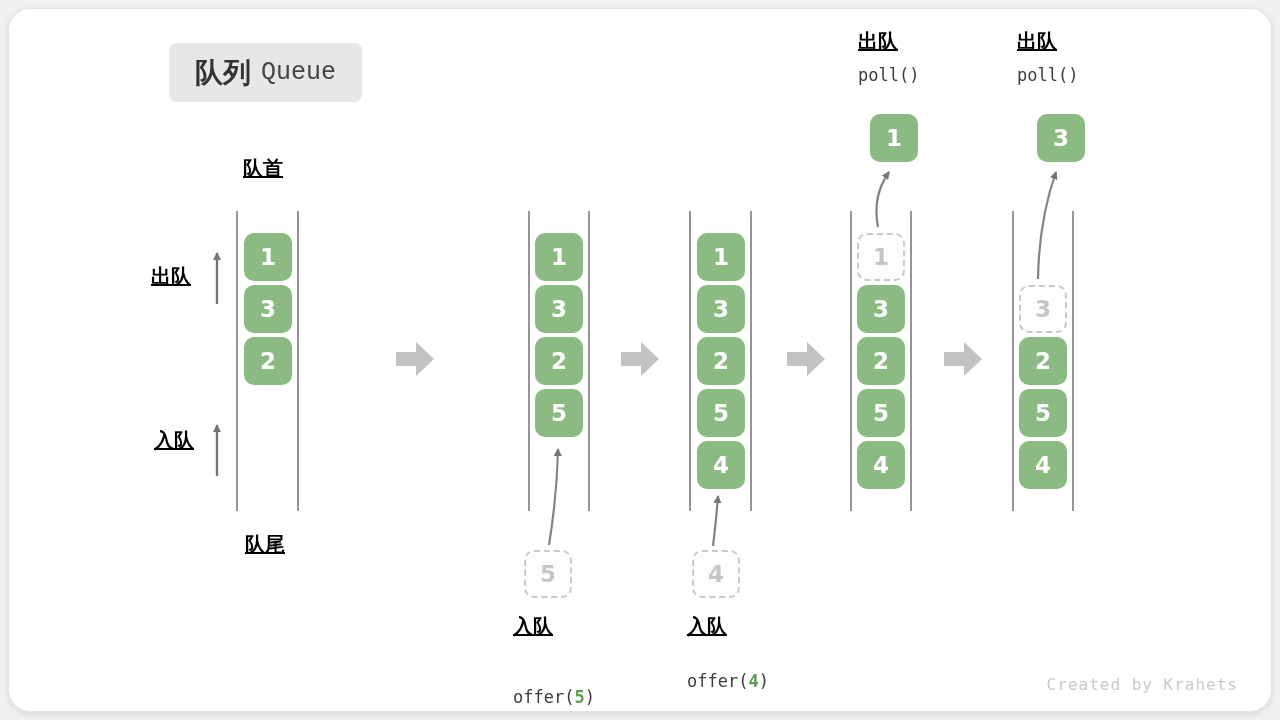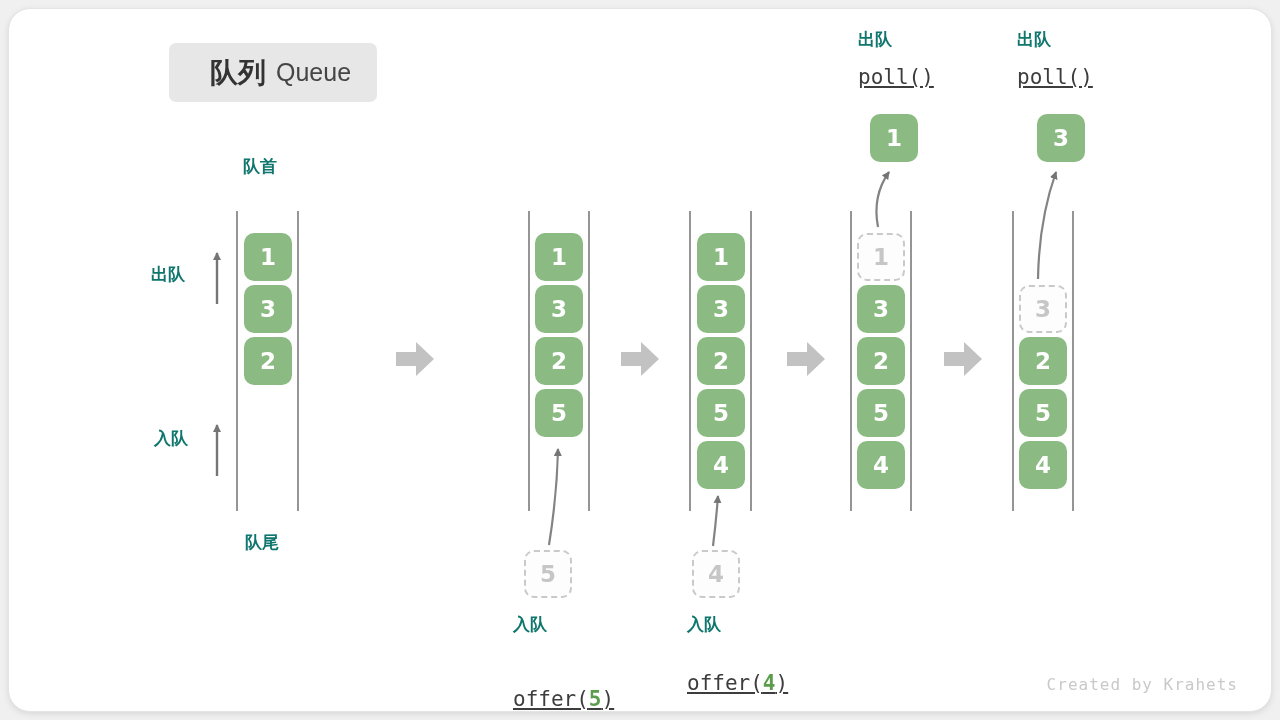--- a/index.html
+++ b/index.html
@@ -2,34 +2,34 @@
 <html><head>
 <meta charset="utf-8">
 <style>
   html,body{margin:0;padding:0;width:1280px;height:720px;overflow:hidden;background:#f0f0f0;}
   .stage{position:relative;width:1280px;height:720px;font-family:"DejaVu Sans","Liberation Sans",sans-serif;}
   .card{position:absolute;left:8px;top:8px;width:1262px;height:702px;background:#ffffff;
         border:1px solid #e4e4e4;border-radius:22px;box-shadow:0 2px 6px rgba(0,0,0,0.10);}
   .overlay{position:absolute;left:0;top:0;width:1280px;height:720px;pointer-events:none;}
 
   .badge{position:absolute;left:169px;top:43px;width:193px;height:59px;background:#e7e7e7;
-         border-radius:7px;display:flex;align-items:center;justify-content:center;gap:10px;padding-left:15px;}
+         border-radius:7px;display:flex;align-items:center;justify-content:center;gap:10px;}
   .badge-zh{font-size:28px;font-weight:700;color:#333333;}
-  .badge-en{font-size:25px;font-family:Liberation Sans, sans-serif;color:#454545;}
+  .badge-en{font-size:25px;font-family:Liberation Mono, monospace;color:#454545;}
 
-  .zh-label{position:absolute;font-size:17px;font-weight:700;color:#0f766e;white-space:nowrap;line-height:1.1;}
+  .zh-label{position:absolute;font-size:20px;font-weight:700;color:#000000;white-space:nowrap;line-height:1.1;text-decoration:underline;}
 
   .gbox{position:absolute;width:48px;height:48px;border-radius:10px;background:#8bbb82;color:#ffffff;
         font-size:23px;font-weight:700;display:flex;align-items:center;justify-content:center;}
   .dbox{position:absolute;width:48px;height:48px;box-sizing:border-box;border-radius:10px;
         border:2px dashed #c9c9c9;background:#fdfdfd;color:#c6c6c6;
         font-size:23px;font-weight:700;display:flex;align-items:center;justify-content:center;}
 
   .op-code{position:absolute;font-family:"DejaVu Sans Mono","Liberation Mono",monospace;
-           font-size:21px;color:#3d3d3d;white-space:nowrap;line-height:1.1;text-decoration:underline;}
+           font-size:17px;color:#3d3d3d;white-space:nowrap;line-height:1.1;}
   .op-code .arg{color:#5a9e4c;font-weight:700;}
 
   .watermark{position:absolute;top:675px;right:42px;font-family:"DejaVu Sans Mono","Liberation Mono",monospace;
              font-size:16px;color:#c9c9c9;letter-spacing:1px;margin-left:9px;}
 </style>
 </head>
 <body>
 
 <div class="stage">
   <div class="card"></div>

